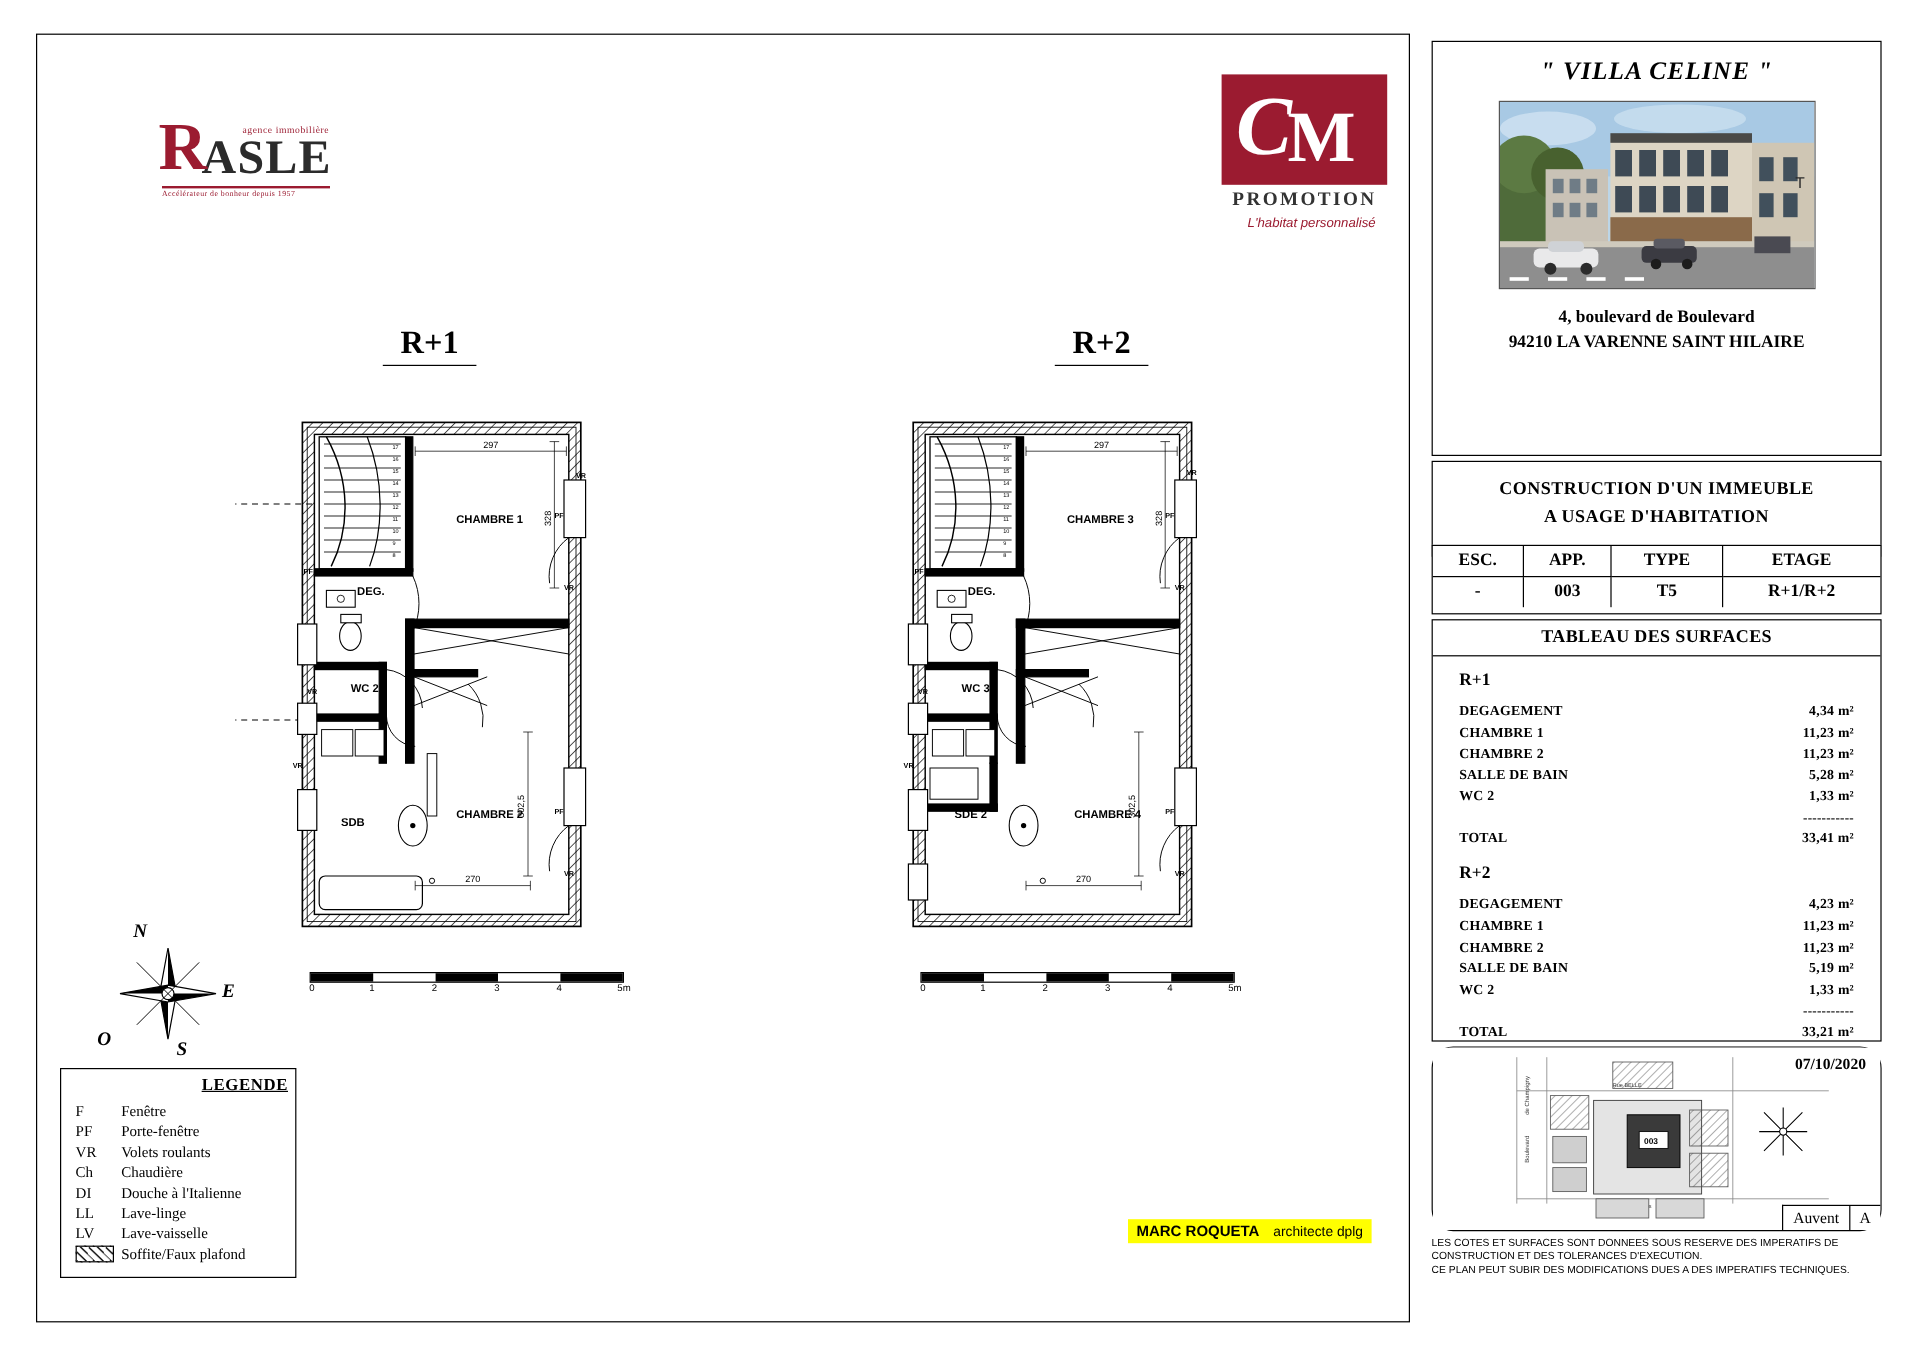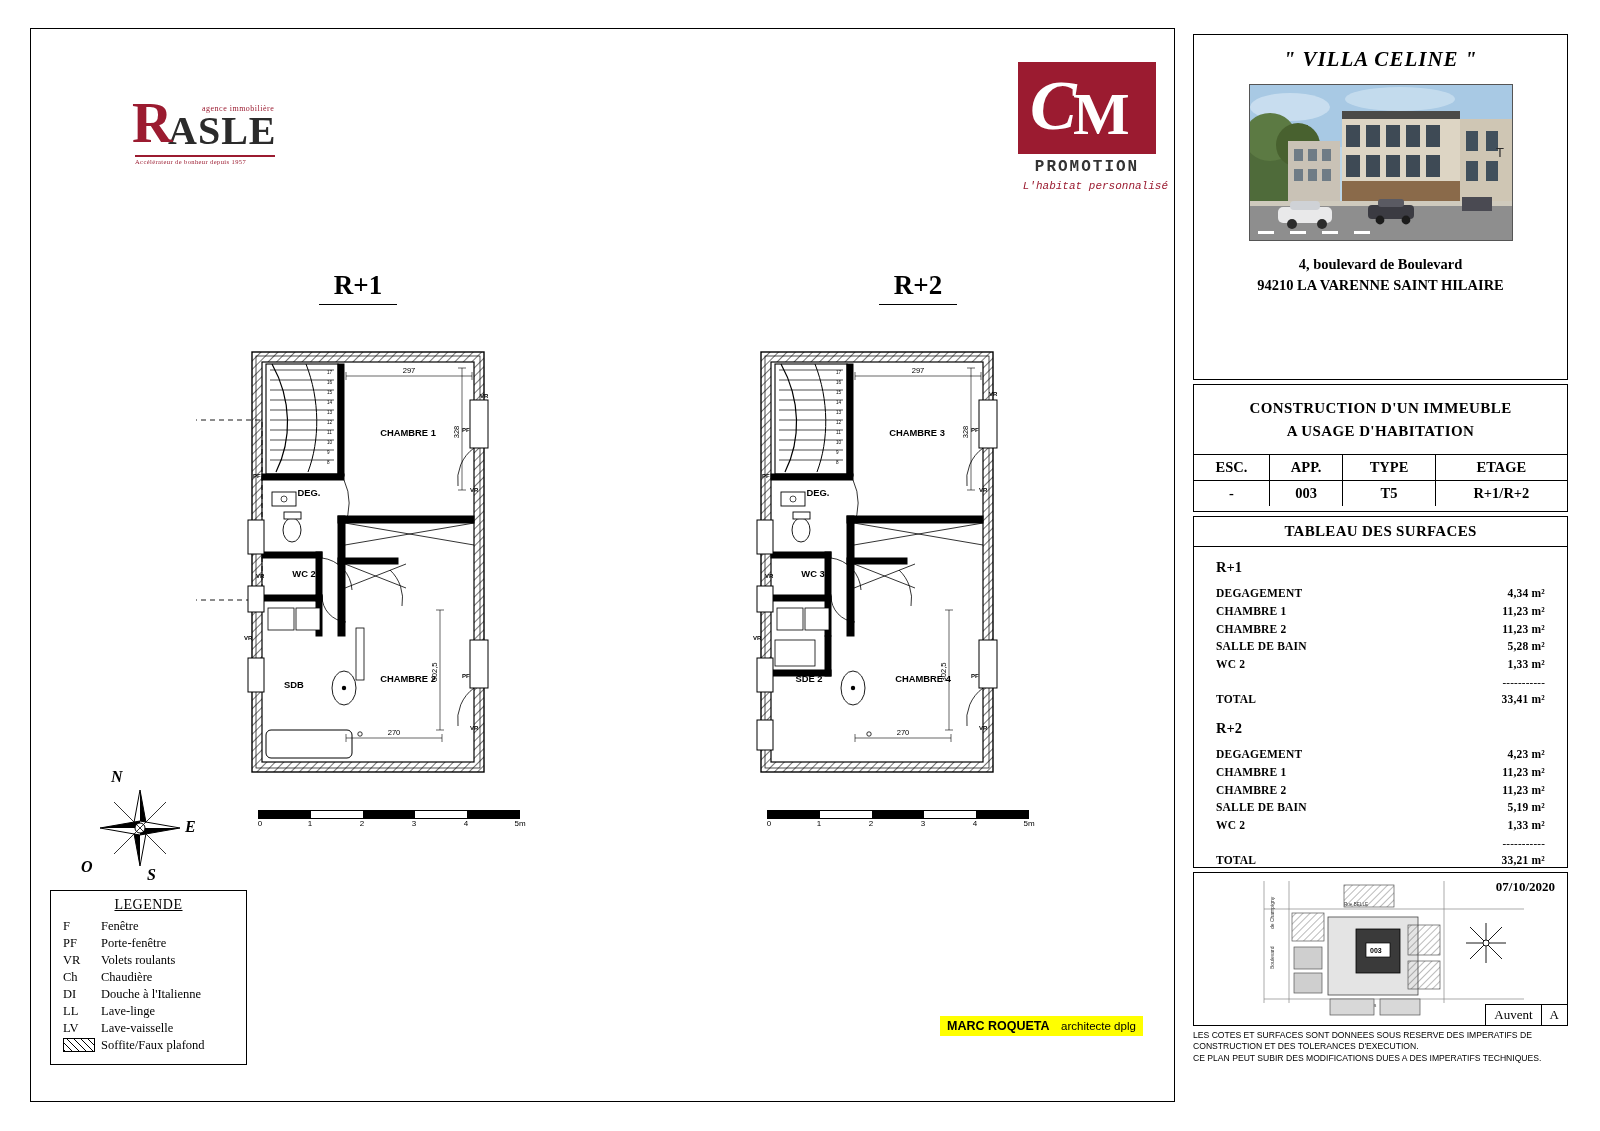--- a/index.html
+++ b/index.html
@@ -14,22 +14,22 @@
   .rasle-r{position:absolute;left:0;top:0;font-family:"Liberation Serif",serif;font-size:56px;font-weight:bold;color:#9b1b30;line-height:1;}
   .rasle-asle{position:absolute;left:36px;top:16px;font-family:"Liberation Serif",serif;font-size:40px;font-weight:bold;color:#2b2b2b;letter-spacing:1px;line-height:1;}
   .rasle-top{position:absolute;left:70px;top:9px;font-size:8px;color:#9b1b30;letter-spacing:.5px;}
   .rasle-rule{position:absolute;left:3px;top:60px;width:140px;height:2px;background:#9b1b30;}
   .rasle-sub{position:absolute;left:3px;top:63px;font-size:6.5px;color:#9b1b30;letter-spacing:.4px;}
 
   .cm-logo{position:absolute;left:1018px;top:62px;width:150px;height:160px;}
   .cm-box{position:absolute;left:0;top:0;width:138px;height:92px;background:#9b1b30;}
   .cm-c{position:absolute;left:12px;top:12px;font-family:"Liberation Serif",serif;font-size:70px;font-weight:bold;color:#fff;font-style:italic;line-height:64px;}
   .cm-m{position:absolute;left:55px;top:24px;font-family:"Liberation Serif",serif;font-size:60px;font-weight:bold;color:#fff;line-height:56px;}
-  .cm-promo{position:absolute;left:0;top:96px;width:138px;text-align:center;font-family:Liberation Mono, monospace;font-size:16px;font-weight:bold;color:#333;letter-spacing:2px;}
-  .cm-slogan{position:absolute;left:0;top:118px;width:150px;text-align:right;font-family:Liberation Mono, monospace;font-style:italic;font-size:11px;color:#9b1b30;}
+  .cm-promo{position:absolute;left:0;top:96px;width:138px;text-align:center;font-family:Liberation Serif, serif;font-size:16px;font-weight:bold;color:#333;letter-spacing:2px;}
+  .cm-slogan{position:absolute;left:0;top:118px;width:150px;text-align:center;font-family:Liberation Sans, sans-serif;font-style:italic;font-size:11px;color:#9b1b30;}
 
   
   .plan-title{position:absolute;font-family:"Liberation Serif",serif;font-size:27px;font-weight:bold;text-align:center;}
   .plan-title .uline{display:block;border-bottom:1.6px solid #000;padding-bottom:3px;width:78px;margin:0 auto;}
 
   
   .plan{position:absolute;}
   .plan svg{display:block;}
 
   
@@ -38,39 +38,39 @@
   .scalebar .seg{position:absolute;top:0;height:7px;background:#000;}
   .scalebar .ticks{position:relative;height:11px;width:268px;}
   .scalebar .ticks span{position:absolute;top:0;transform:translateX(-50%);}
 
   
   .compass{position:absolute;left:75px;top:770px;width:130px;height:115px;}
   .compass .lbl{position:absolute;font-family:"Liberation Serif",serif;font-size:16px;font-weight:bold;font-style:italic;}
 
   
   .legend{position:absolute;left:50px;top:890px;width:183px;border:1.2px solid #000;background:#fff;padding:4px 6px 7px 6px;}
-  .legend h4{margin:2px 0 5px 0;text-align:center;font-size:14px;font-weight:normal;letter-spacing:.5px;text-decoration:underline;font-family:"Liberation Serif",serif;}
+  .legend h4{margin:2px 0 5px 0;text-align:right;font-size:14px;font-weight:bold;letter-spacing:.5px;text-decoration:underline;font-family:"Liberation Serif",serif;}
   .legend table{border-collapse:collapse;font-size:12.5px;font-family:"Liberation Serif",serif;}
   .legend td{padding:1px 0;vertical-align:top;}
   .legend td.k{width:38px;padding-left:6px;}
   .hatch-swatch{display:inline-block;width:30px;height:12px;border:1px solid #000;
      background-image:repeating-linear-gradient(45deg,#000 0 1px,transparent 1px 5px);}
 
   
   .archtag{position:absolute;left:940px;top:1016px;background:#ffff00;padding:3px 7px;font-family:"Liberation Sans",sans-serif;font-size:12.5px;white-space:nowrap;}
   .archtag b{font-weight:bold;}
   .archtag span.small{font-size:11.5px;}
 
   
   .rp{position:absolute;left:1193px;width:375px;border:1.5px solid #000;background:#fff;box-sizing:border-box;}
   .rp.block1{top:34px;height:346px;}
   .rp.block2{top:384px;height:80px;}
   .rp.block3{top:454px;height:58px;}
   .rp.block4{top:516px;height:352px;}
-  .rp.block5{top:872px;height:154px;}
+  .rp.block5{top:872px;height:154px;border-radius:18px;}
   .rp-note{position:absolute;left:1193px;top:1030px;width:375px;font-family:"Liberation Sans",sans-serif;font-size:8.6px;line-height:1.32;}
 
   .villa-title{text-align:center;font-family:"Liberation Serif",serif;font-style:italic;font-weight:bold;font-size:21px;letter-spacing:1px;margin-top:12px;}
   .photo{margin:12px auto 0 auto;width:262px;height:155px;border:1px solid #555;overflow:hidden;position:relative;}
   .addr{text-align:center;font-family:"Liberation Serif",serif;font-weight:bold;font-size:14.5px;line-height:1.45;margin-top:13px;}
 
   .block2 .t{text-align:center;font-family:"Liberation Serif",serif;font-weight:bold;font-size:15px;line-height:1.5;padding-top:12px;letter-spacing:.4px;}
 
   table.esc{width:100%;border-collapse:collapse;font-family:"Liberation Serif",serif;}
   table.esc th,table.esc td{border:1px solid #000;text-align:center;font-size:14.5px;font-weight:bold;padding:4px 0;}

